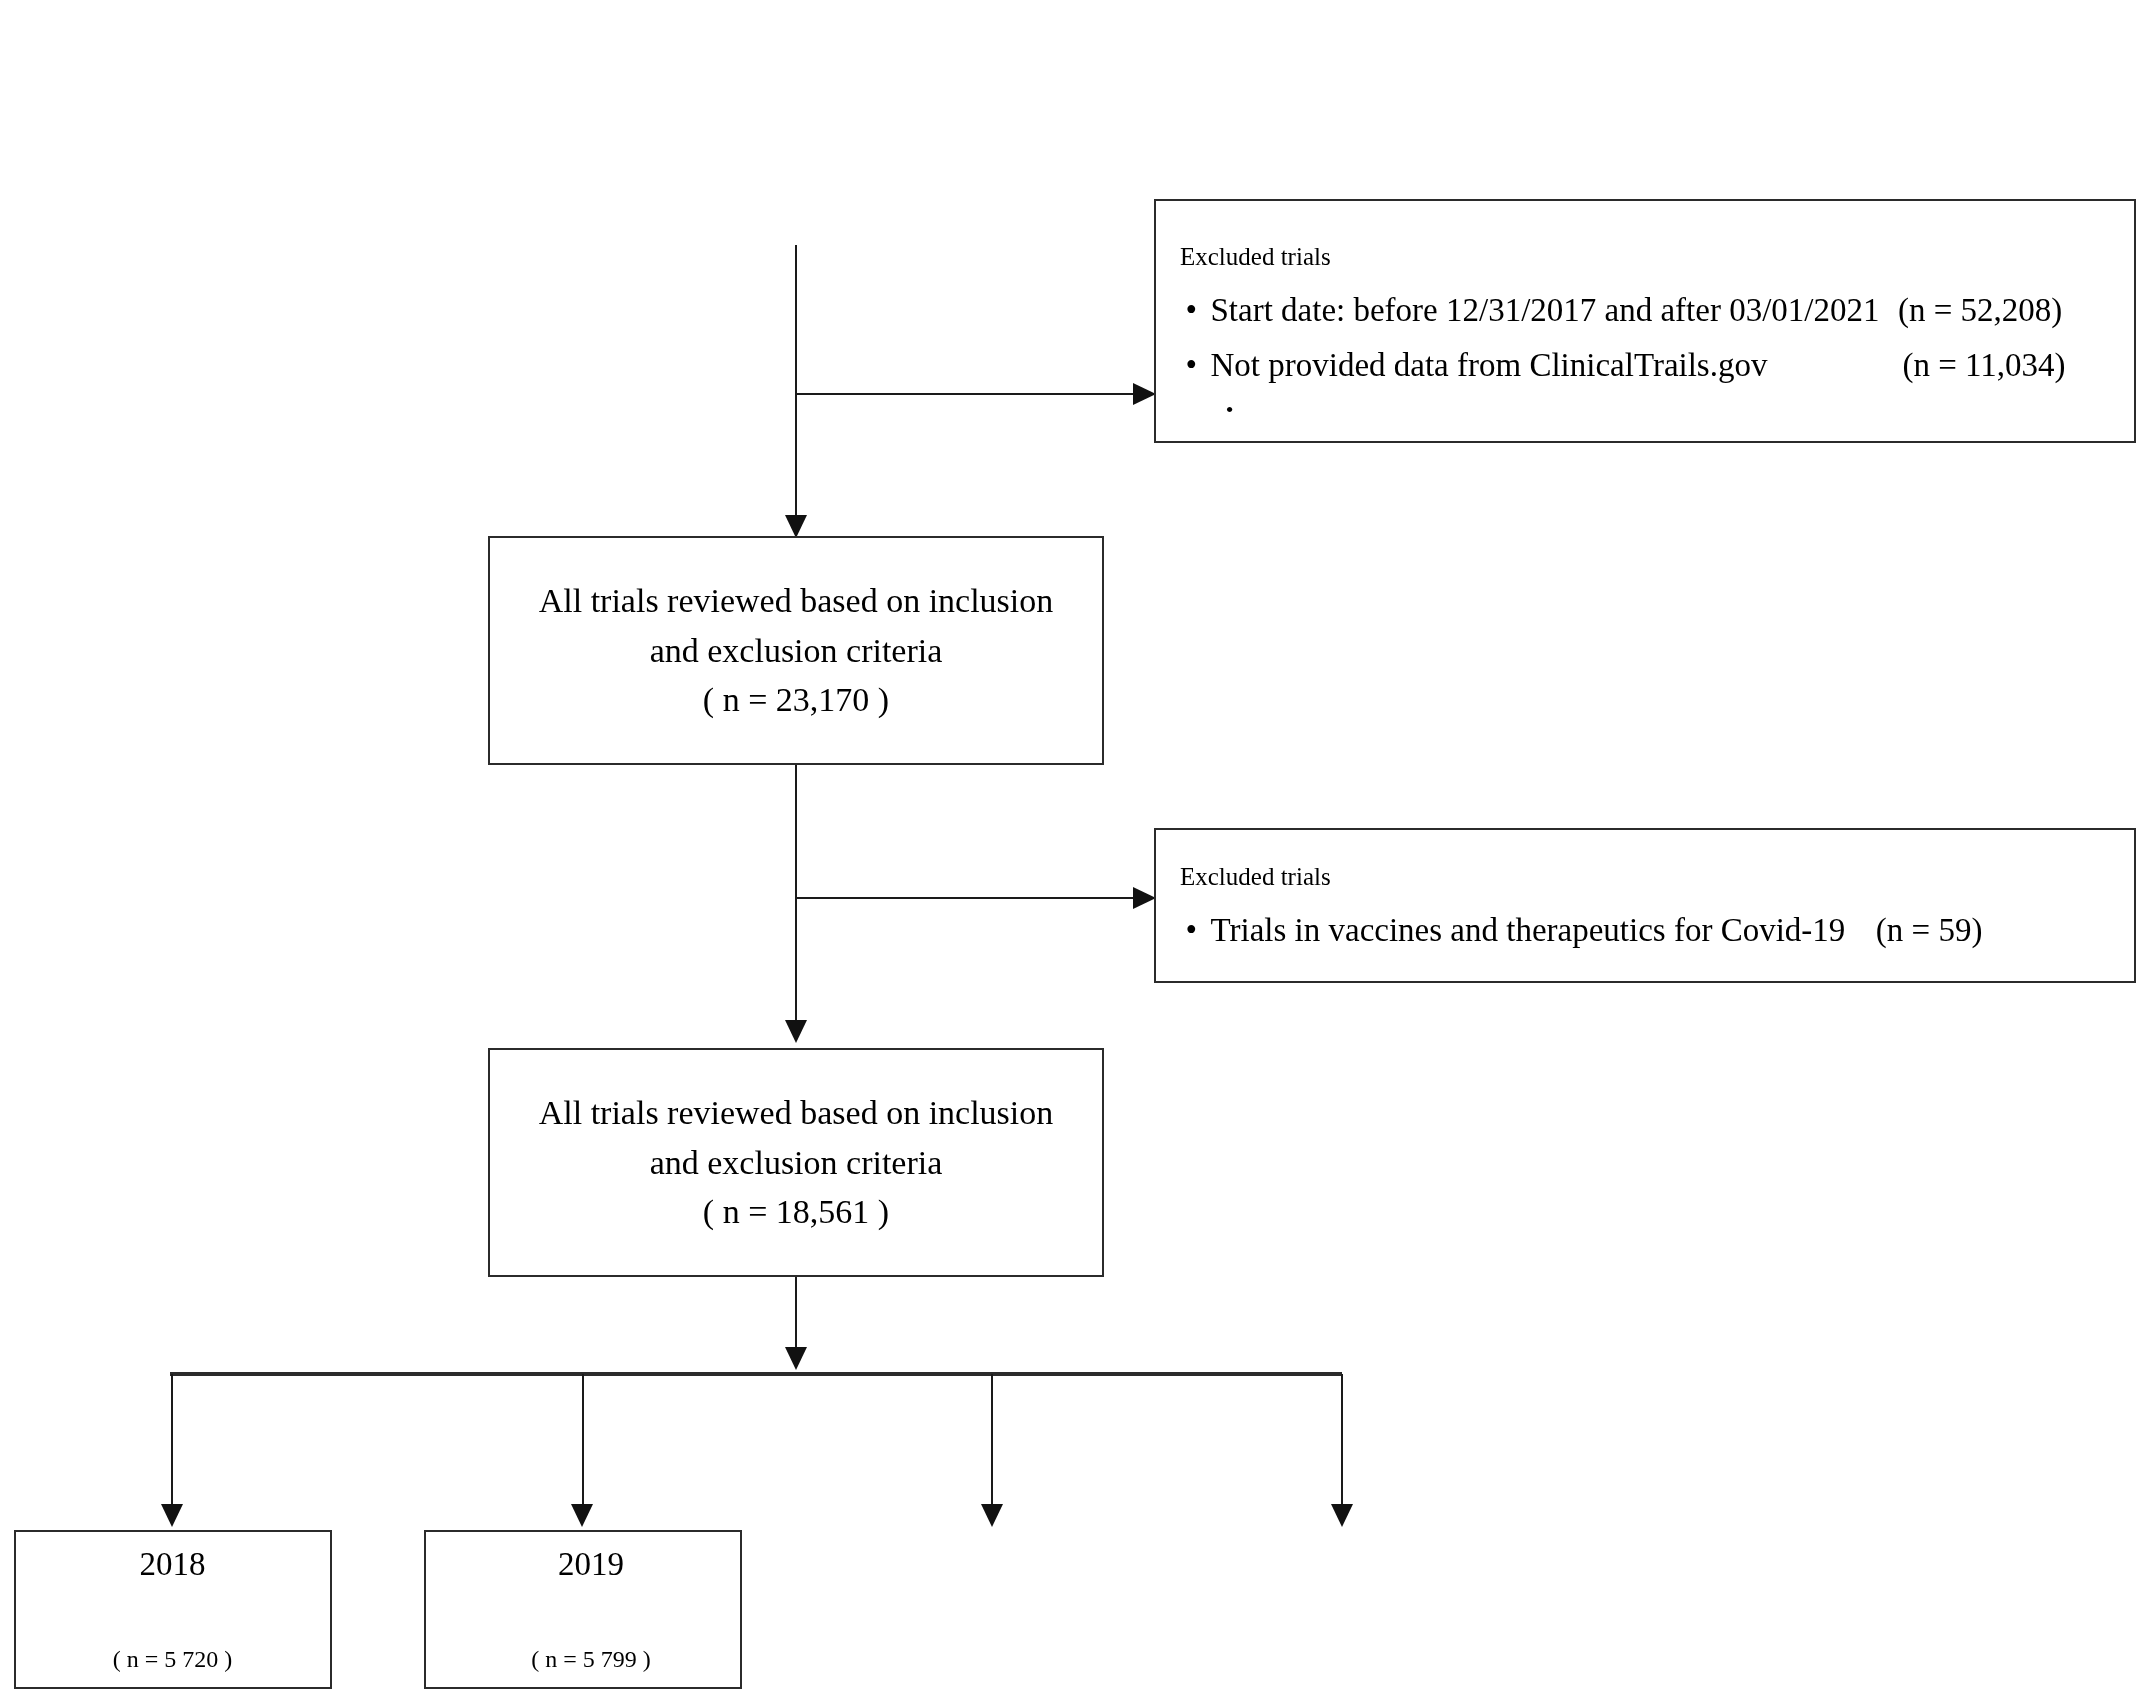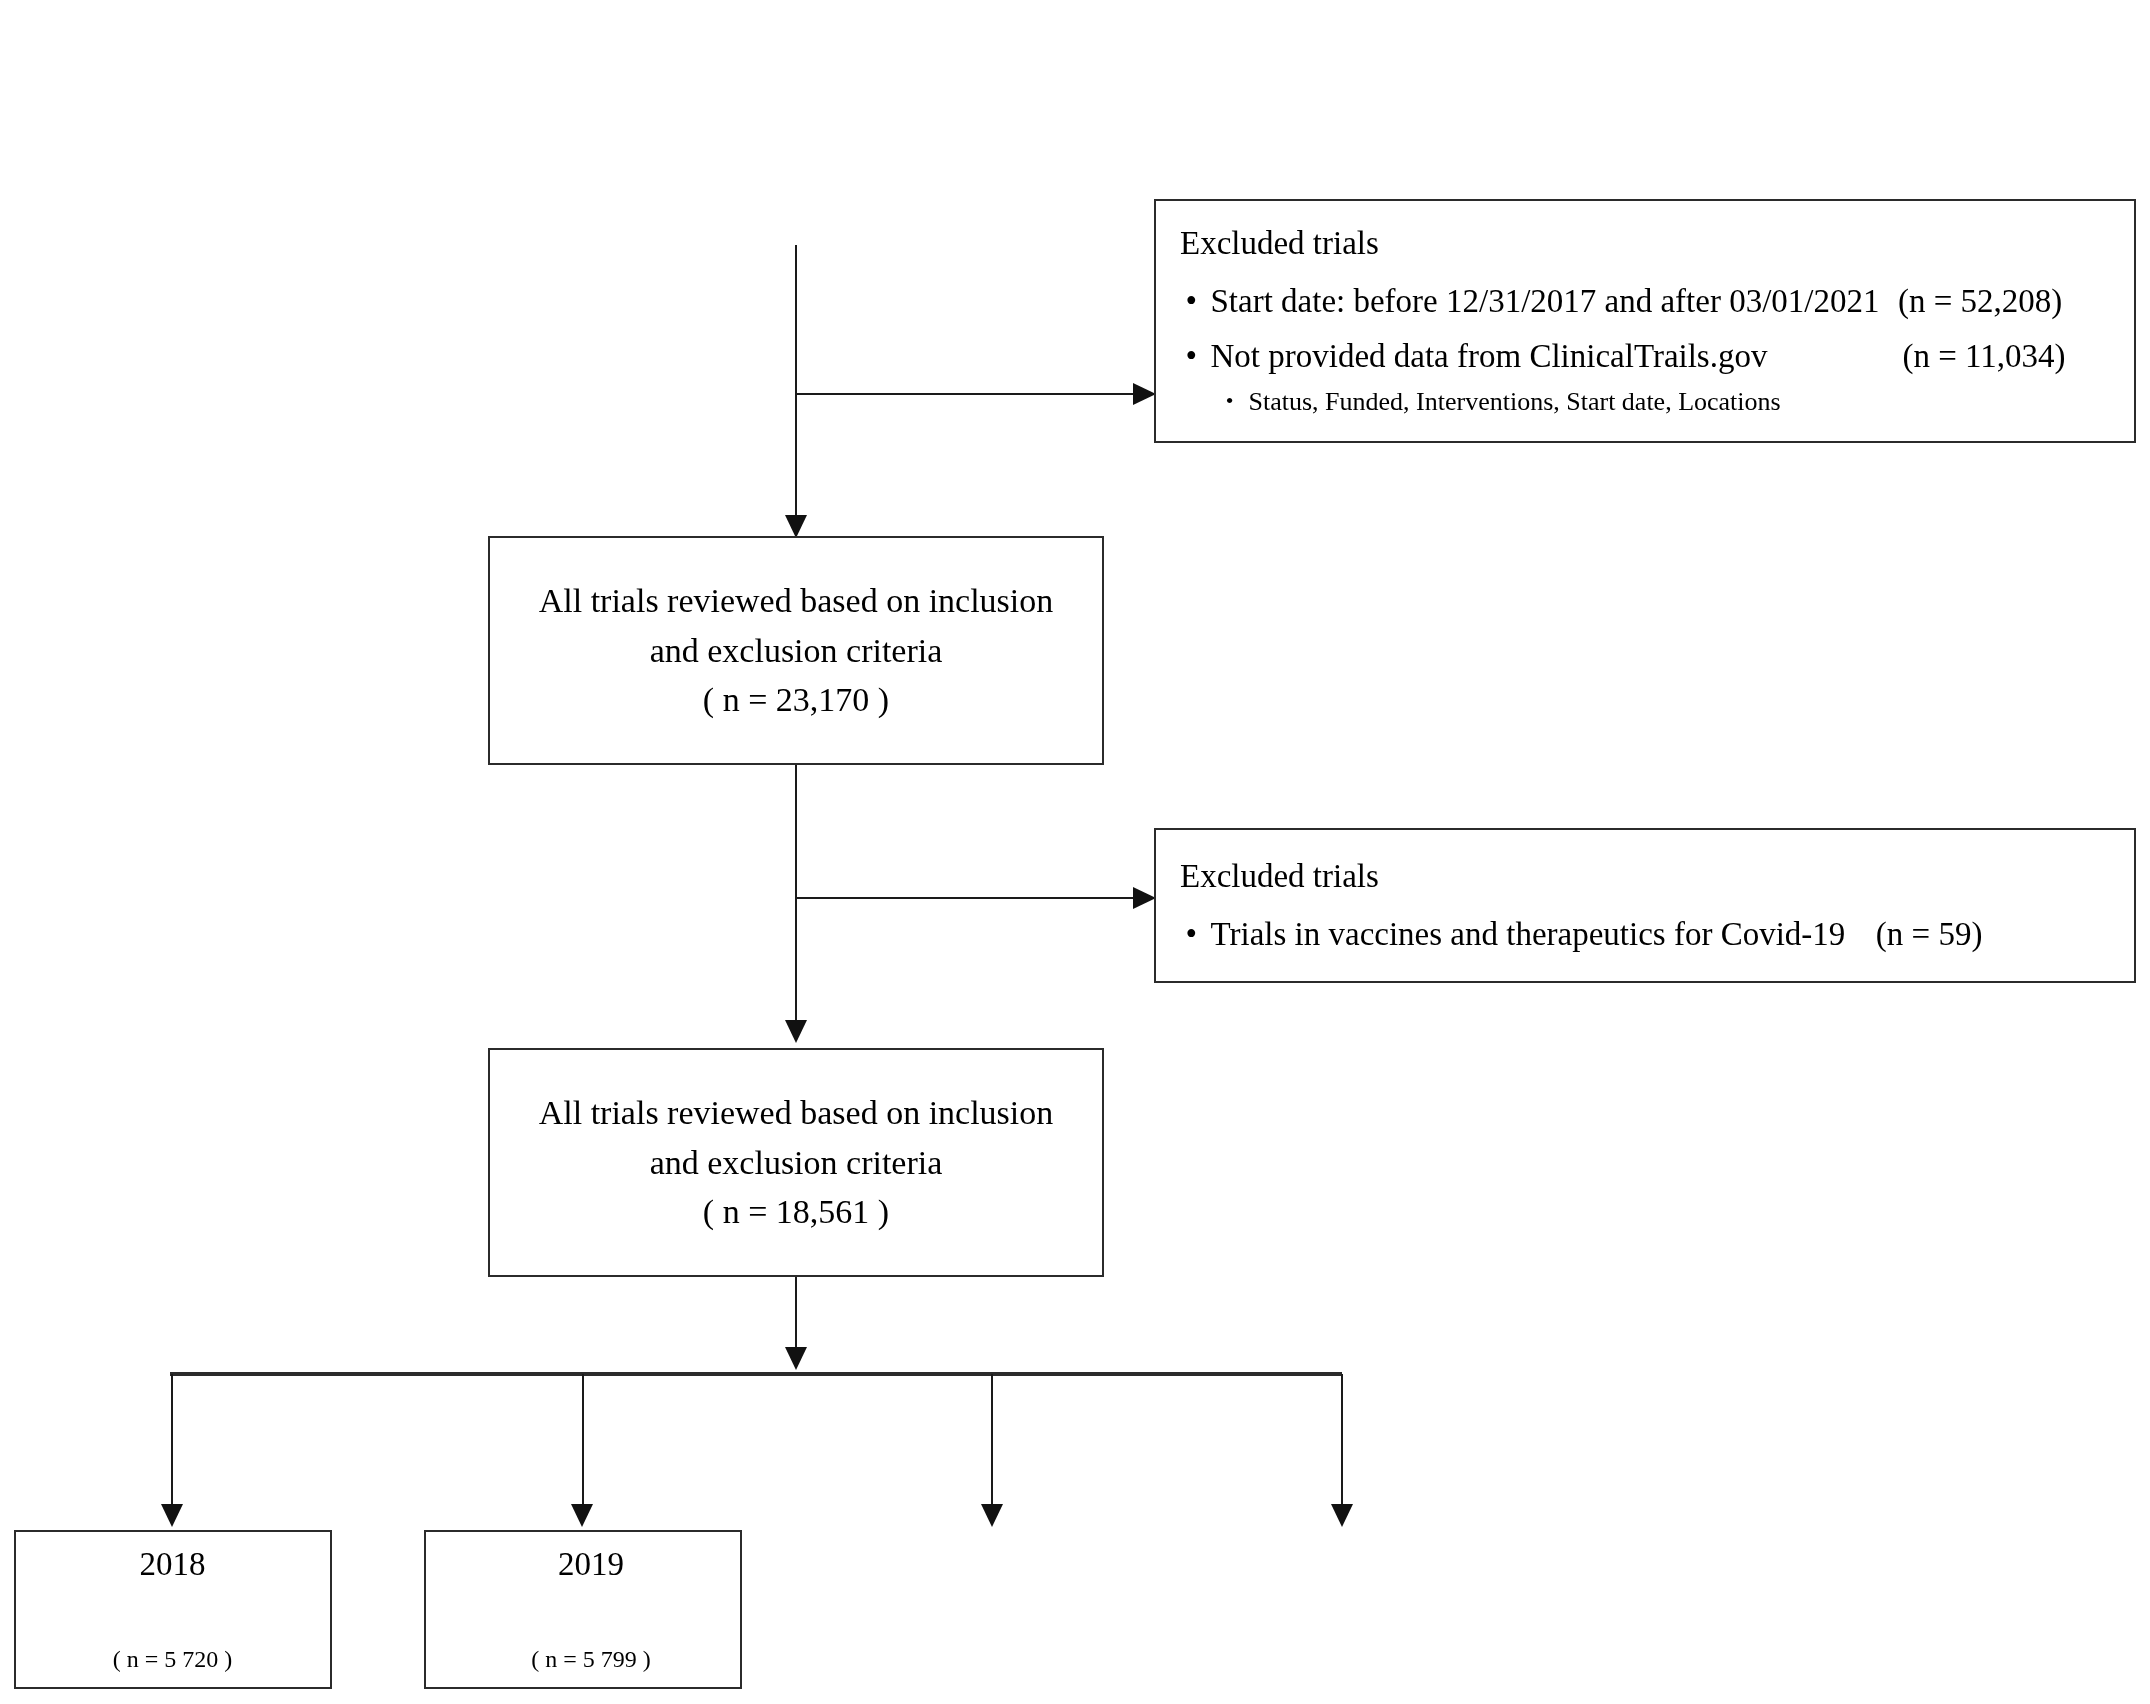--- a/index.html
+++ b/index.html
@@ -53,21 +53,21 @@
     align-items:flex-start;
     justify-content:center;
   }
   #box-excluded2{
     left:1154px; top:828px; width:982px; height:155px;
     padding:0 0 0 24px;
     align-items:flex-start;
     justify-content:center;
   }
   .ex-title{
-    font-size:33px;
+    font-size:25px;
     line-height:1.0;
     margin:0 0 25px 0;
     white-space:nowrap;
   }
   .ex-list{
     list-style:none;
     margin:0;
     padding:0;
   }
   .ex-item{
@@ -177,21 +177,21 @@
   <div class="box" id="box-excluded1">
     <div class="ex-title">Excluded trials</div>
     <ul class="ex-list">
       <li class="ex-item">
         <span class="bullet">•</span><span>Start date: before 12/31/2017  and after 03/01/2021</span><span class="gap" style="width:18.5px">&nbsp;</span><span>(n = 52,208)</span>
       </li>
       <li class="ex-item">
         <span class="bullet">•</span><span>Not provided data from ClinicalTrails.gov</span><span class="gap" style="width:135px">&nbsp;</span><span>(n = 11,034)</span>
         <ul class="sub-list">
           <li class="sub-item">
-            <span class="bullet">•</span><span>Status, Funded, Interventions,  Start date, Locations</span>
+            <span class="bullet">•</span>
           </li>
         </ul>
       </li>
     </ul>
   </div>
 
   <div class="box center" id="box-review1">
     <span class="line">All trials reviewed  based on inclusion</span>
     <span class="line">and exclusion criteria</span>
     <span class="line">( n = 23,170 )</span>

